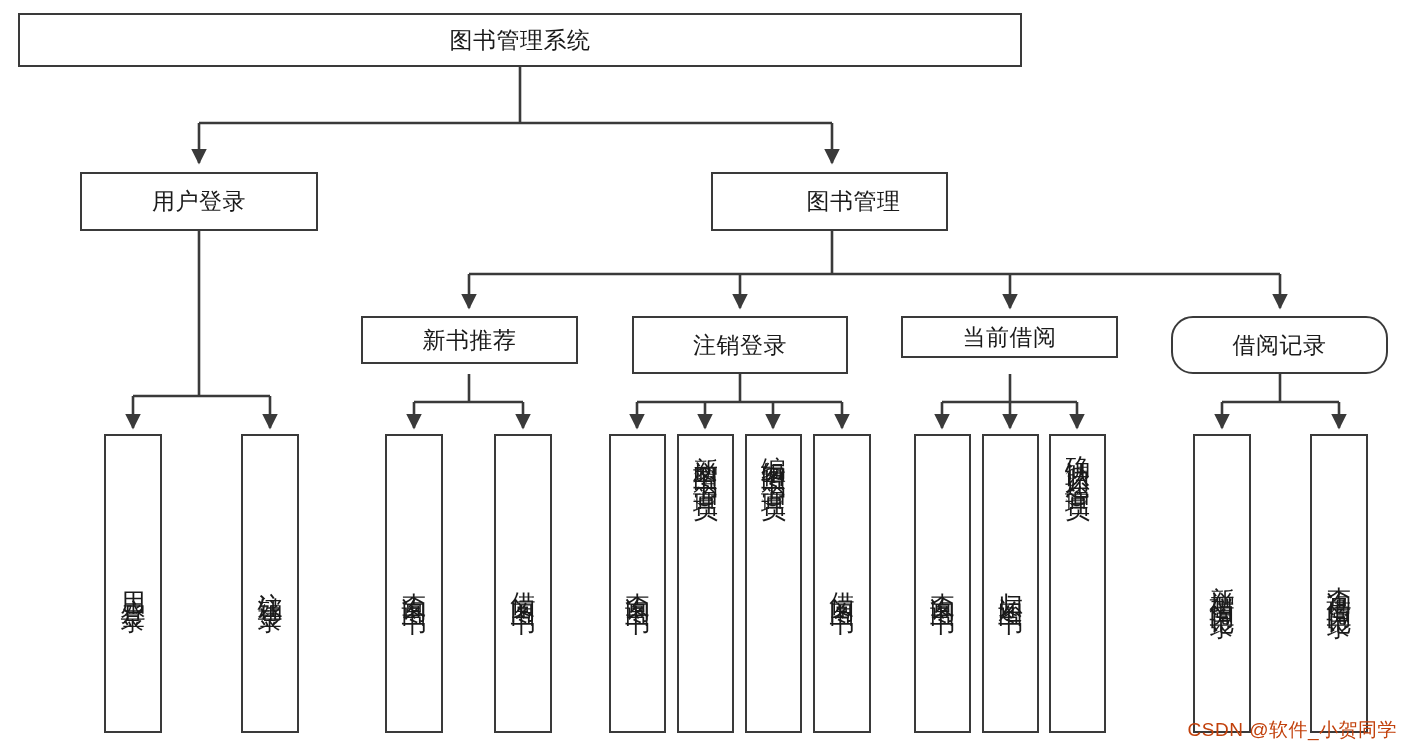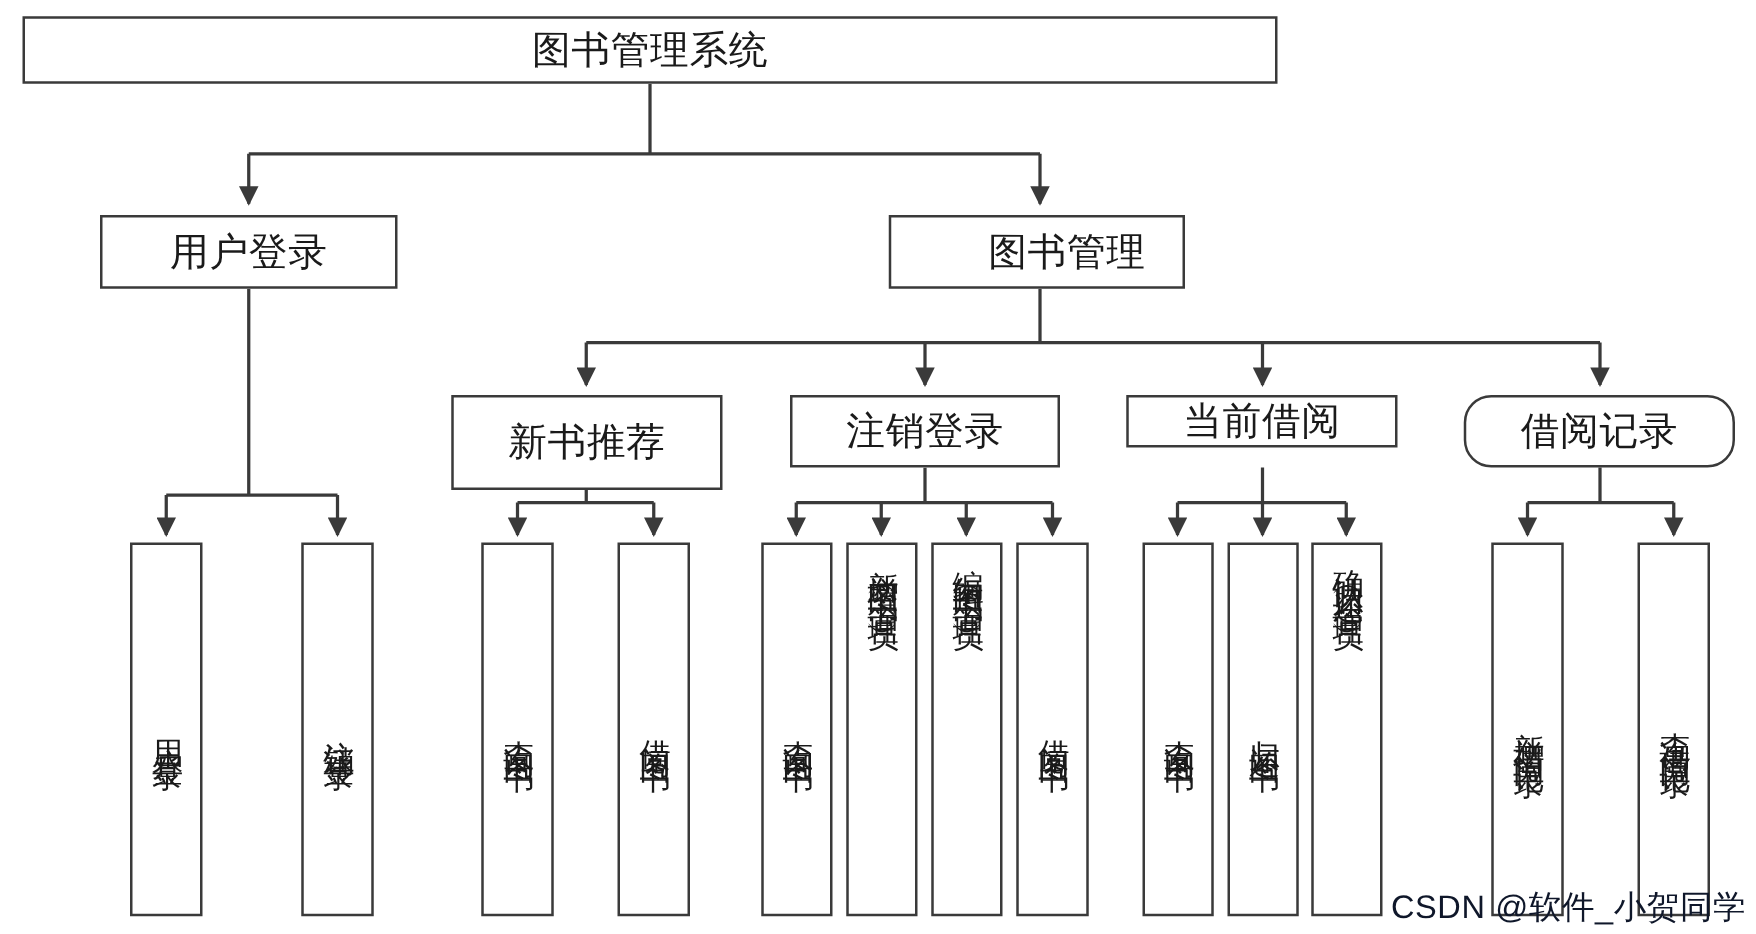--- a/index.html
+++ b/index.html
@@ -35,21 +35,21 @@
     color: #1a1a1a;
     z-index: 2;
   }
   .node .lbl {
     display: block;
     text-align: center;
     line-height: 1.15;
   }
   
   .node.h .lbl {
-    font-size: 31px;
+    font-size: 23px;
     letter-spacing: 0.5px;
     white-space: nowrap;
   }
   
   .node.v {
     align-items: flex-start;
     justify-content: center;
     padding-top: 0;
   }
   .node.v .lbl {
@@ -60,22 +60,22 @@
     line-height: 1.0;
     white-space: nowrap;
   }
   .node.v.mid {
     align-items: center;
   }
   .watermark {
     position: absolute;
     right: 8px;
     bottom: 4px;
-    font-size: 26px;
-    color: #0f172a;
+    font-size: 19px;
+    color: #c2410c;
     letter-spacing: 0.5px;
     white-space: nowrap;
     z-index: 3;
   }
 </style>
 </head>
 <body>
 
 <div id="canvas">
 
@@ -133,21 +133,21 @@
     <span class="lbl">图书管理系统</span>
   </div>
 
   <div class="node h" style="left:80px; top:172px; width:238px; height:59px;">
     <span class="lbl">用户登录</span>
   </div>
   <div class="node h" style="left:711px; top:172px; width:237px; height:59px;padding-left:48px;">
     <span class="lbl">图书管理</span>
   </div>
 
-  <div class="node h" style="left:361px; top:316px; width:217px; height:76px;">
+  <div class="node h" style="left:361px; top:316px; width:217px; height:48px;">
     <span class="lbl">新书推荐</span>
   </div>
   <div class="node h" style="left:632px; top:316px; width:216px; height:58px;">
     <span class="lbl">注销登录</span>
   </div>
   <div class="node h" style="left:901px; top:316px; width:217px; height:42px;">
     <span class="lbl">当前借阅</span>
   </div>
   <div class="node h" style="left:1171px; top:316px; width:217px; height:58px;border-radius:22px;">
     <span class="lbl">借阅记录</span>

